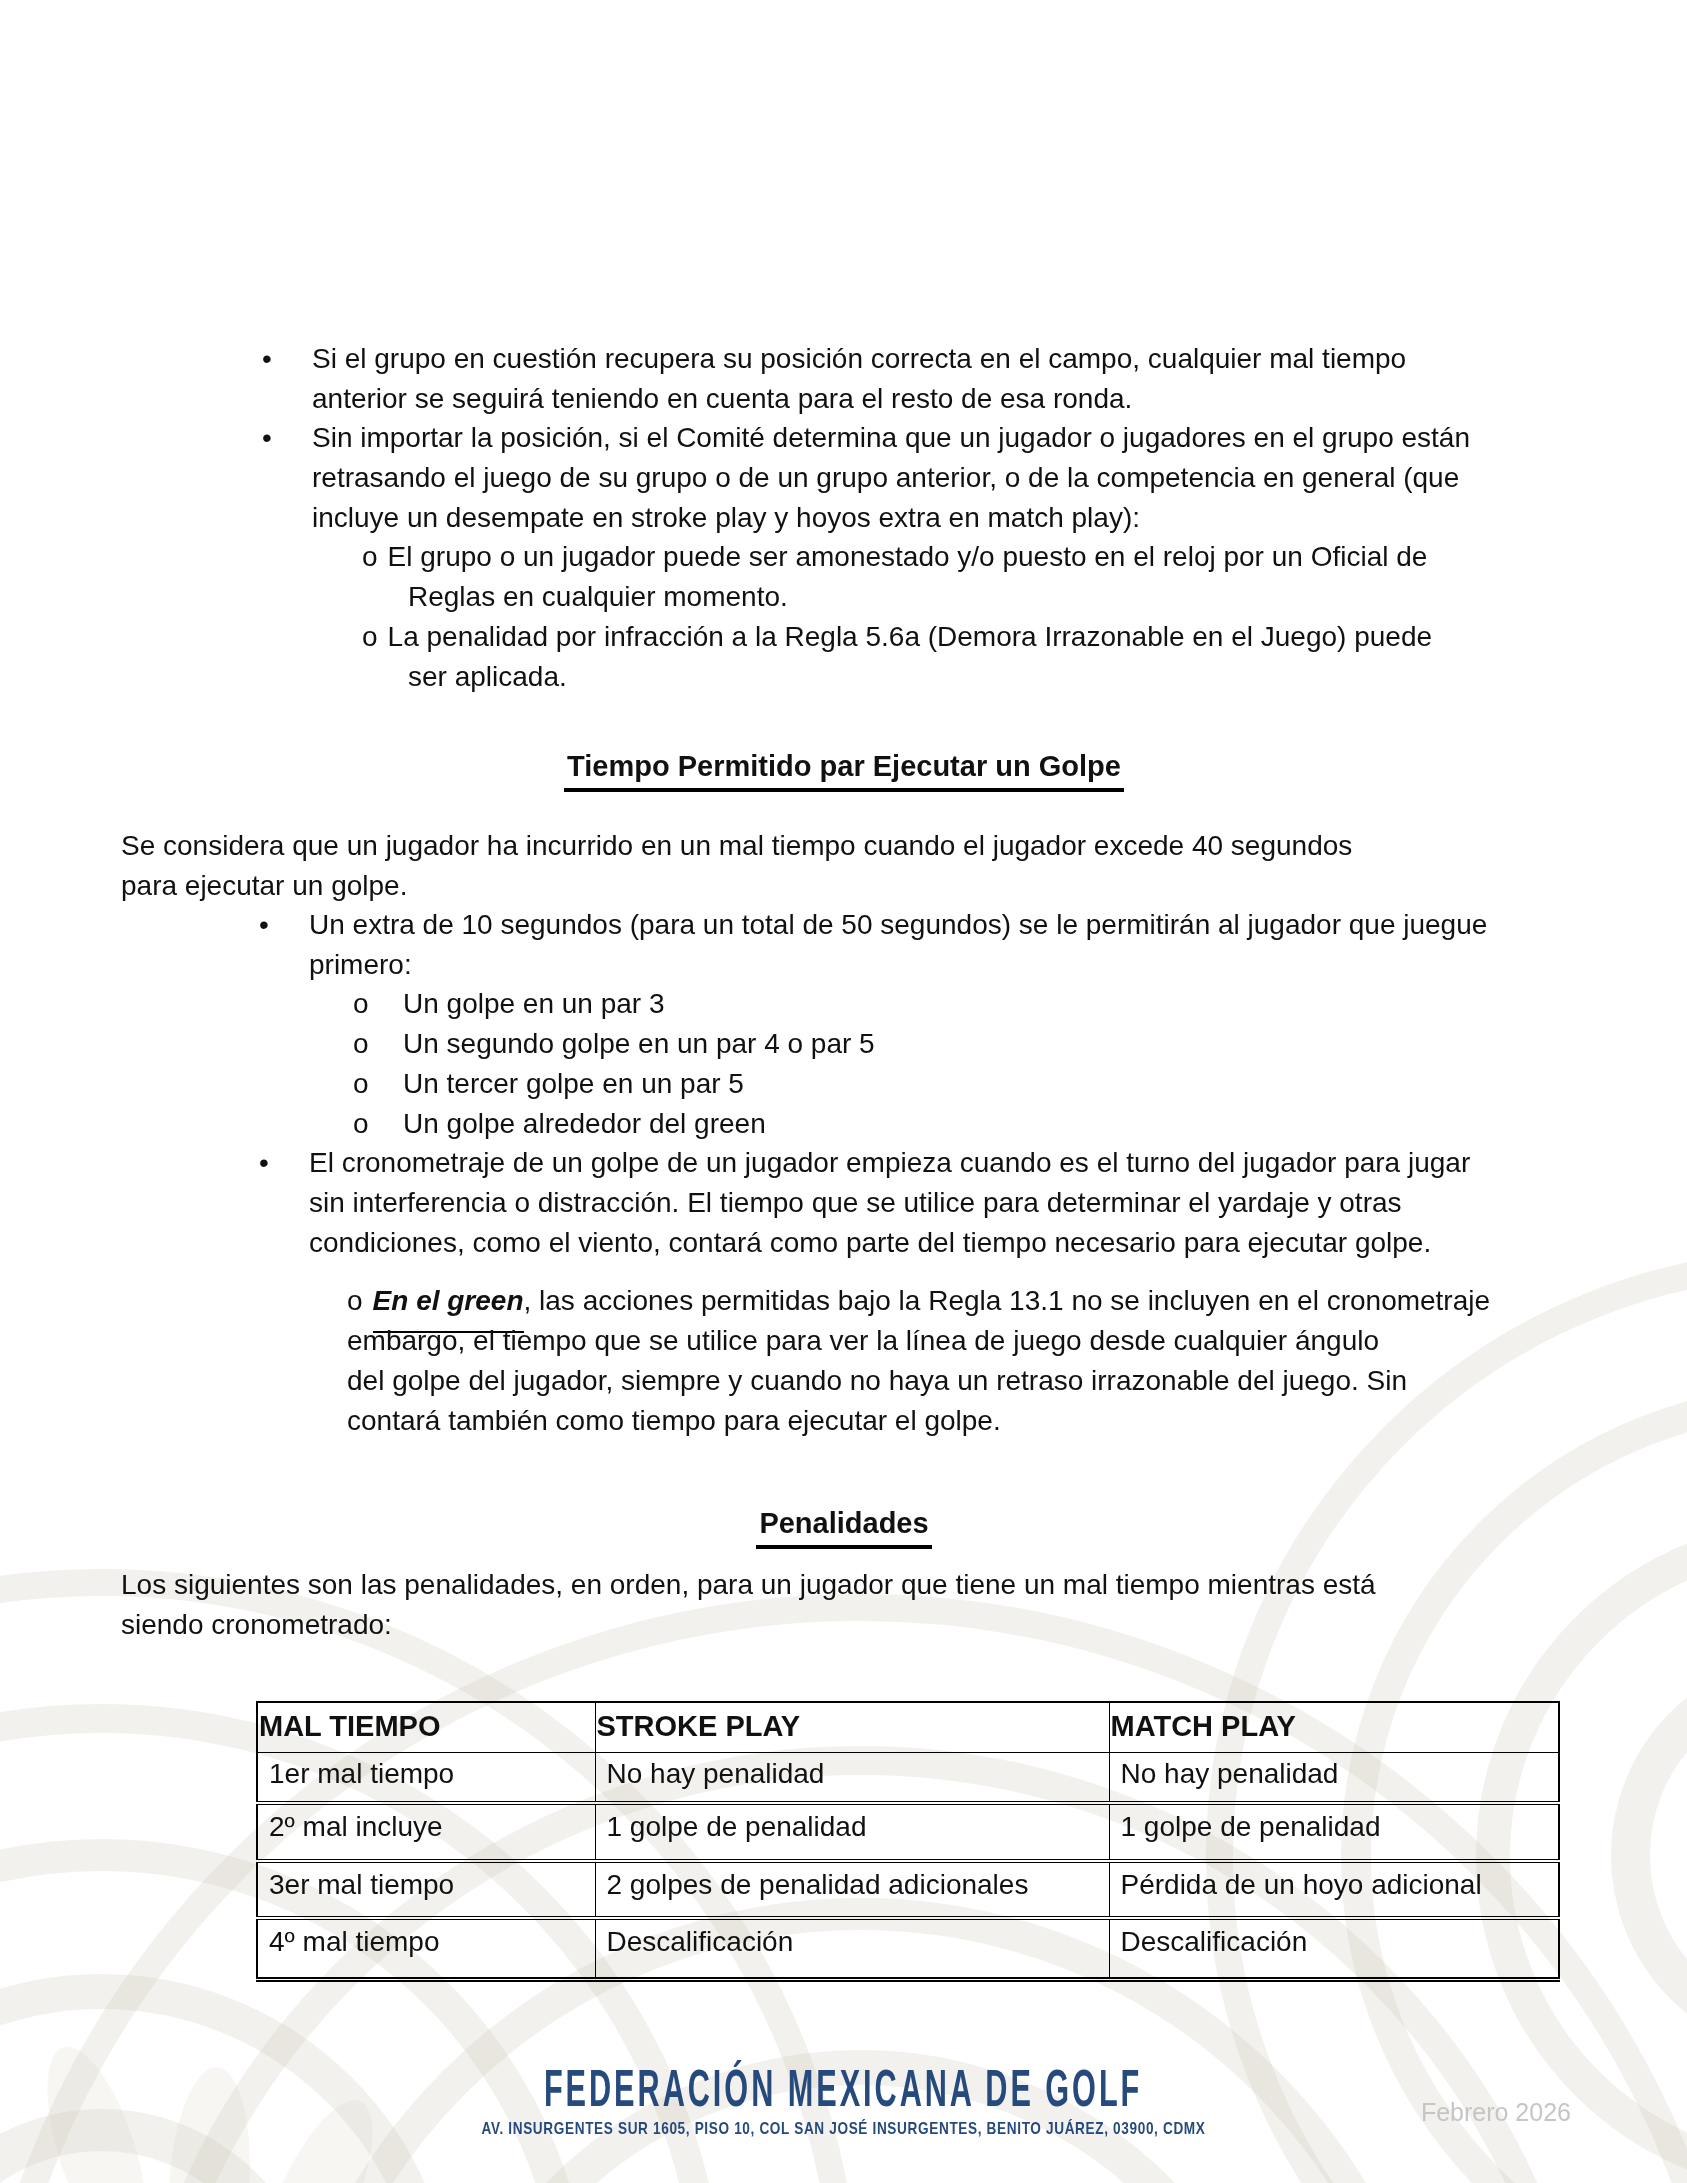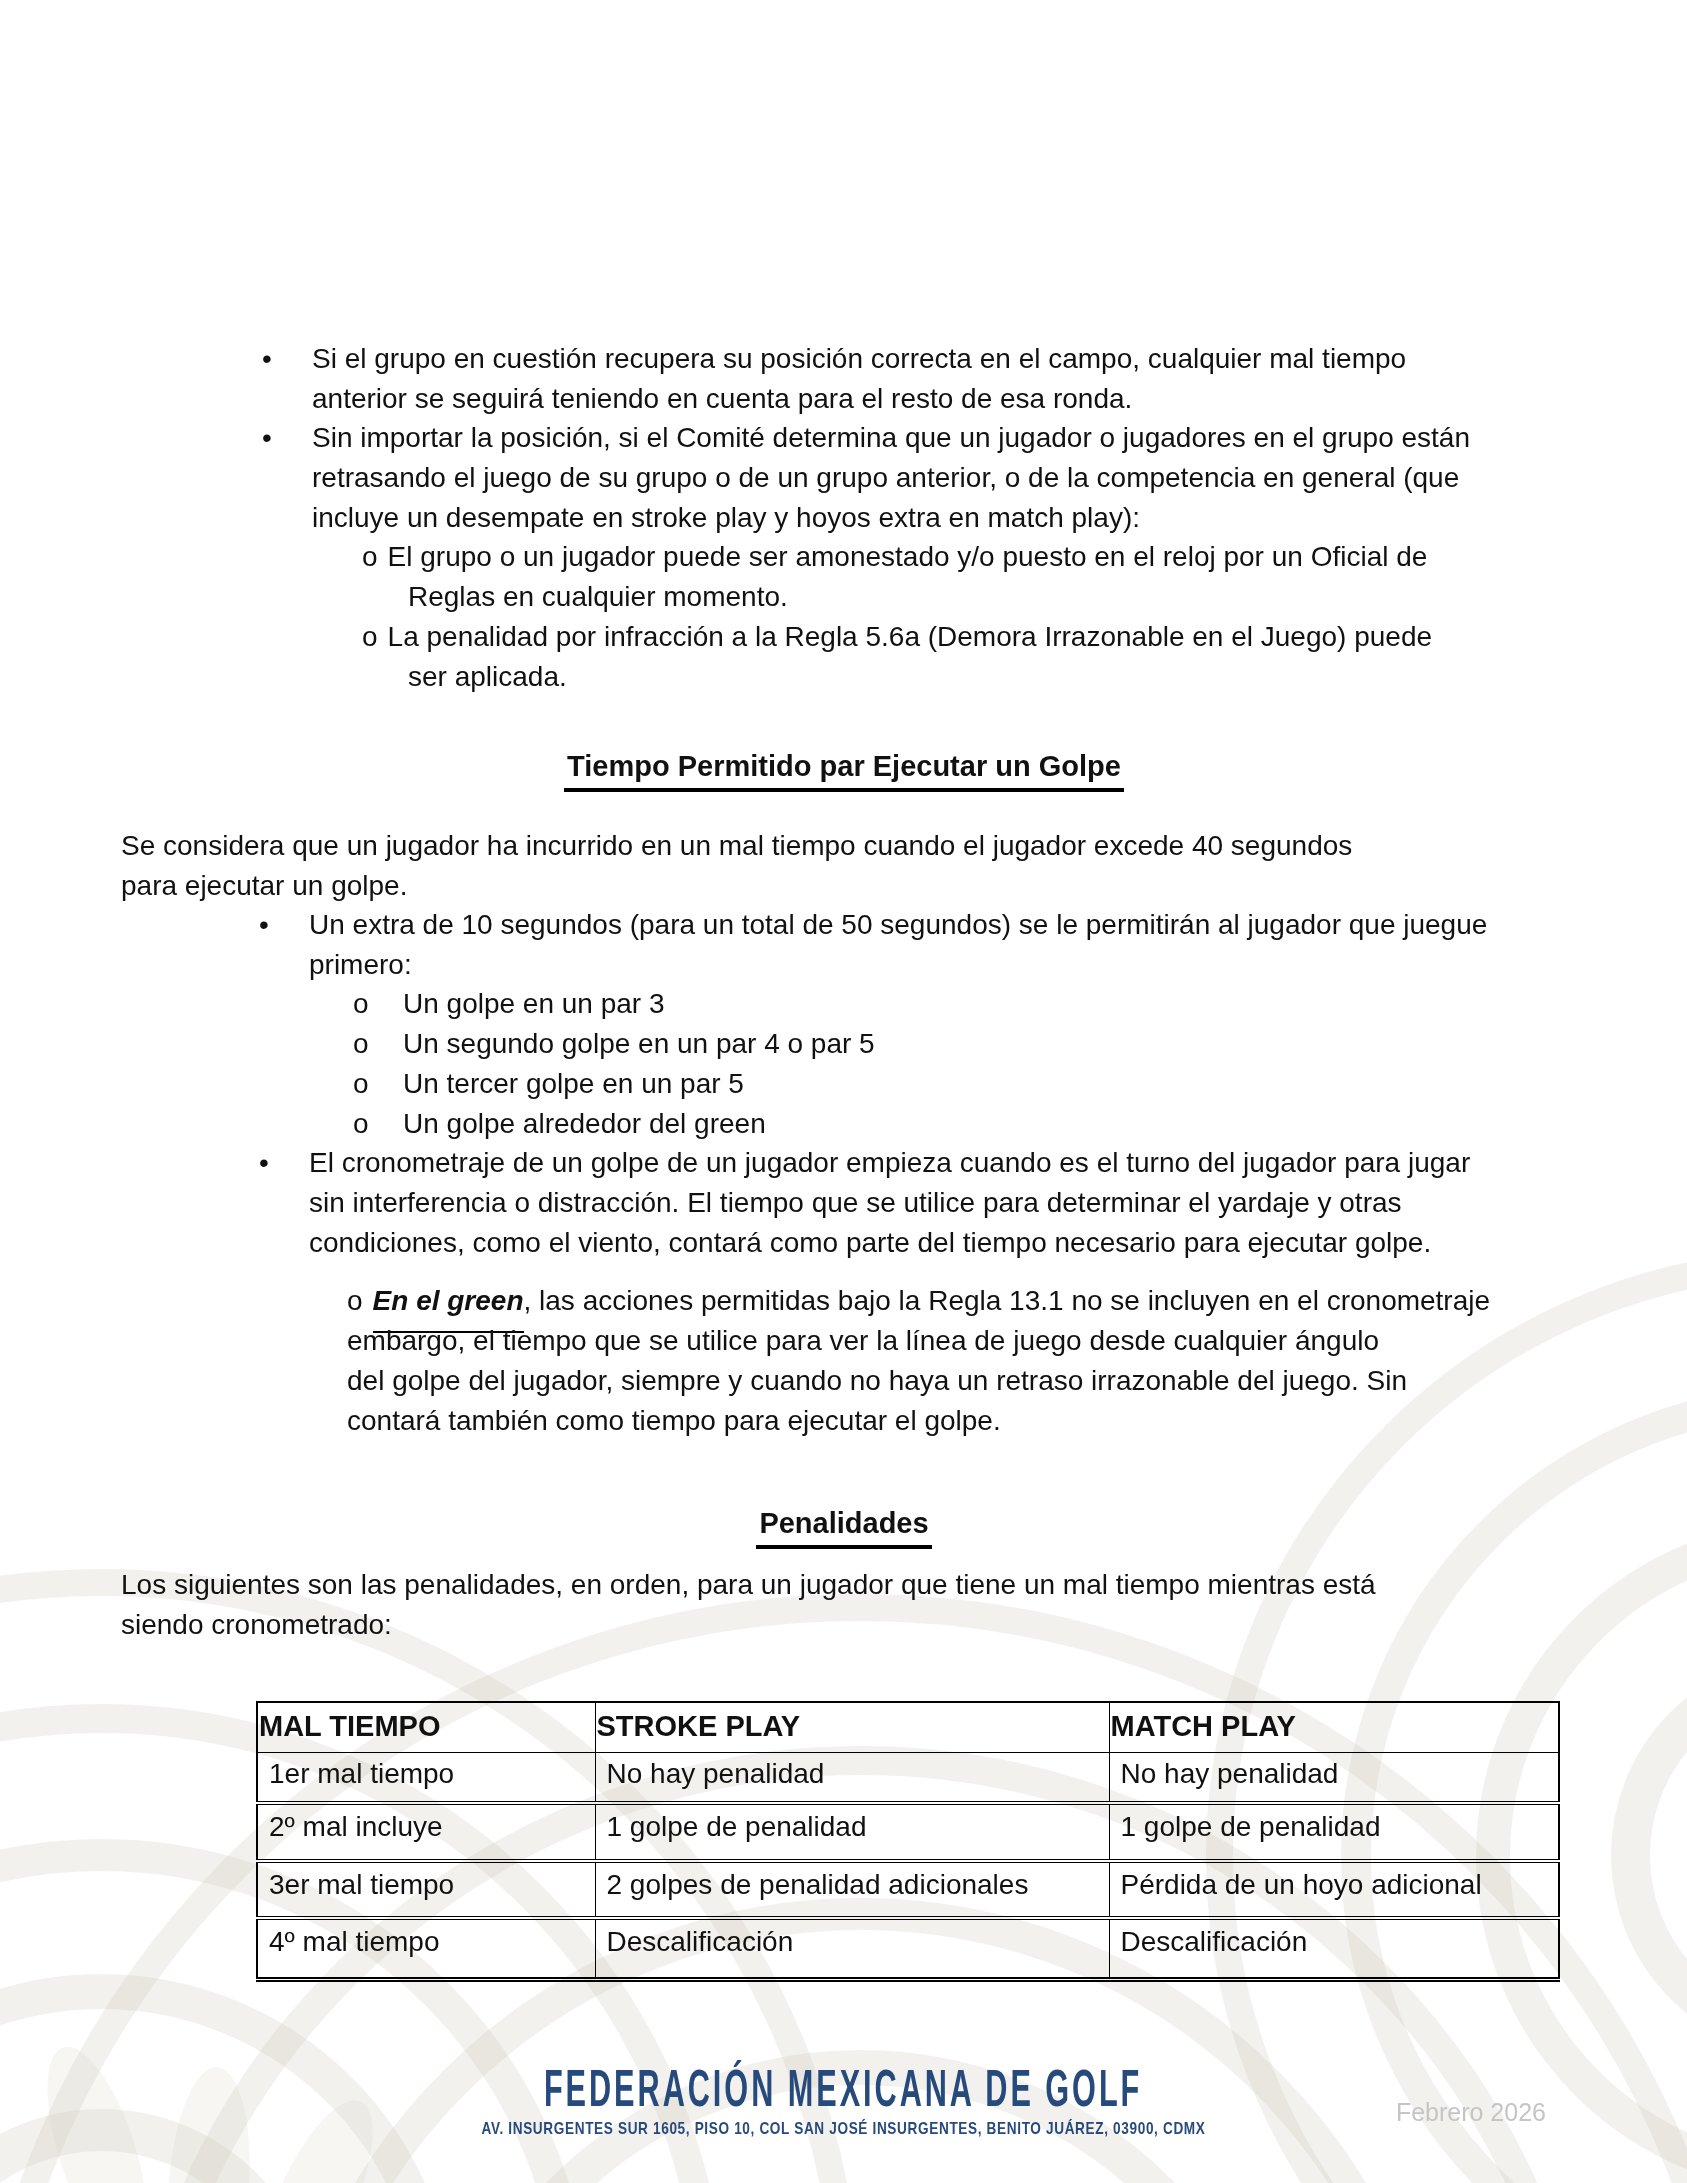--- a/index.html
+++ b/index.html
@@ -62,21 +62,21 @@
     display:inline-block; font-size:52px; font-weight:700; letter-spacing:5px;
     color:#274A7D; white-space:nowrap; transform:scaleX(0.59); transform-origin:50% 50%;
     line-height:52px;
   }
   .footer-addr { position:absolute; top:2120px; left:0; width:1687px; text-align:center; }
   .footer-addr .t {
     display:inline-block; font-size:17px; font-weight:700; letter-spacing:0.8px;
     color:#274A7D; white-space:nowrap; transform:scaleX(0.8); transform-origin:50% 50%;
     line-height:18.6px;
   }
-  .date { position:absolute; top:2098px; right:141px; font-size:25px; color:#c5c5c5; }
+  .date { position:absolute; top:2098px; right:116px; font-size:25px; color:#c5c5c5; }
 </style>
 </head>
 <body>
 
 <div class="page">
 
   <div class="wm-layer">
     <div class="wm" style="left:-118px; top:2109px; width:439px; height:439px; border-width:42px;"></div>
     <div class="wm" style="left:-253px; top:1974px; width:709px; height:709px; border-width:35px;"></div>
     <div class="wm" style="left:-388px; top:1839px; width:979px; height:979px; border-width:32px;"></div>

